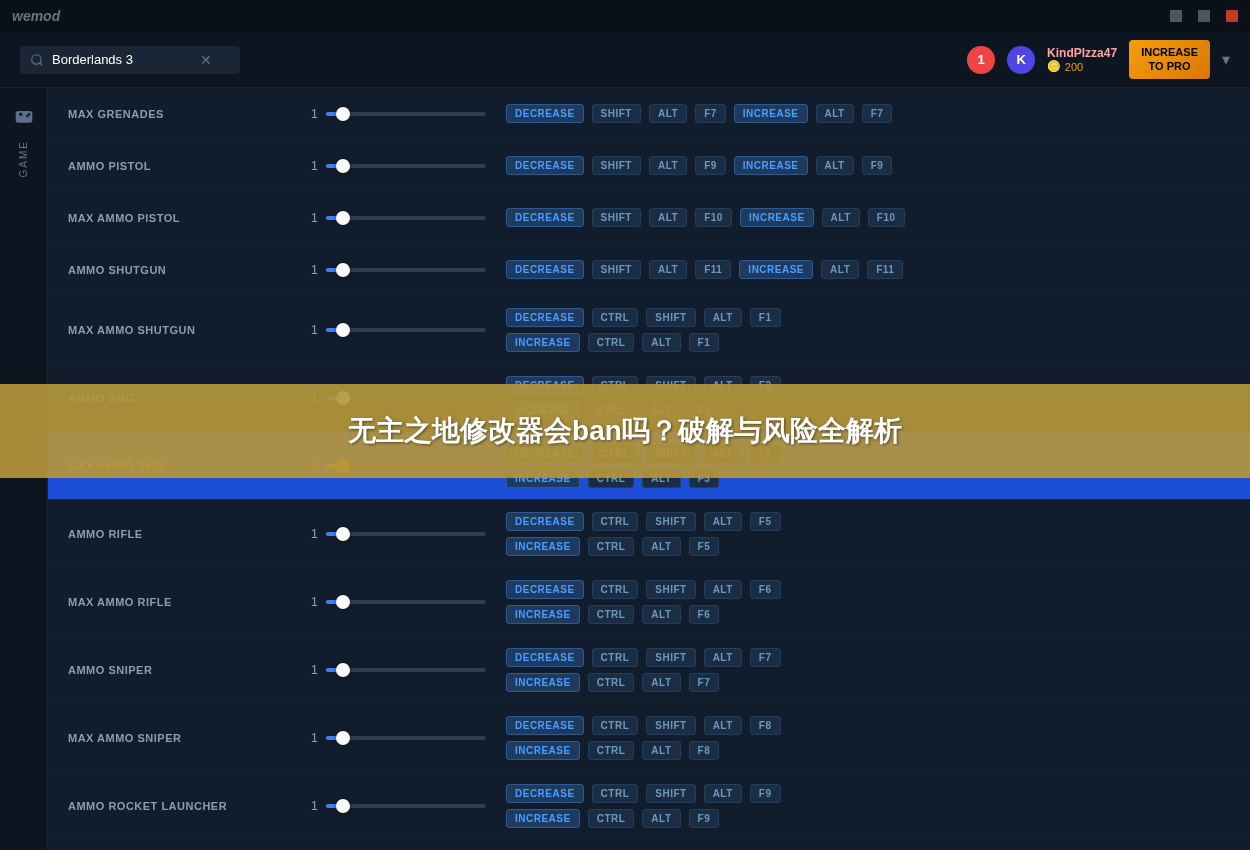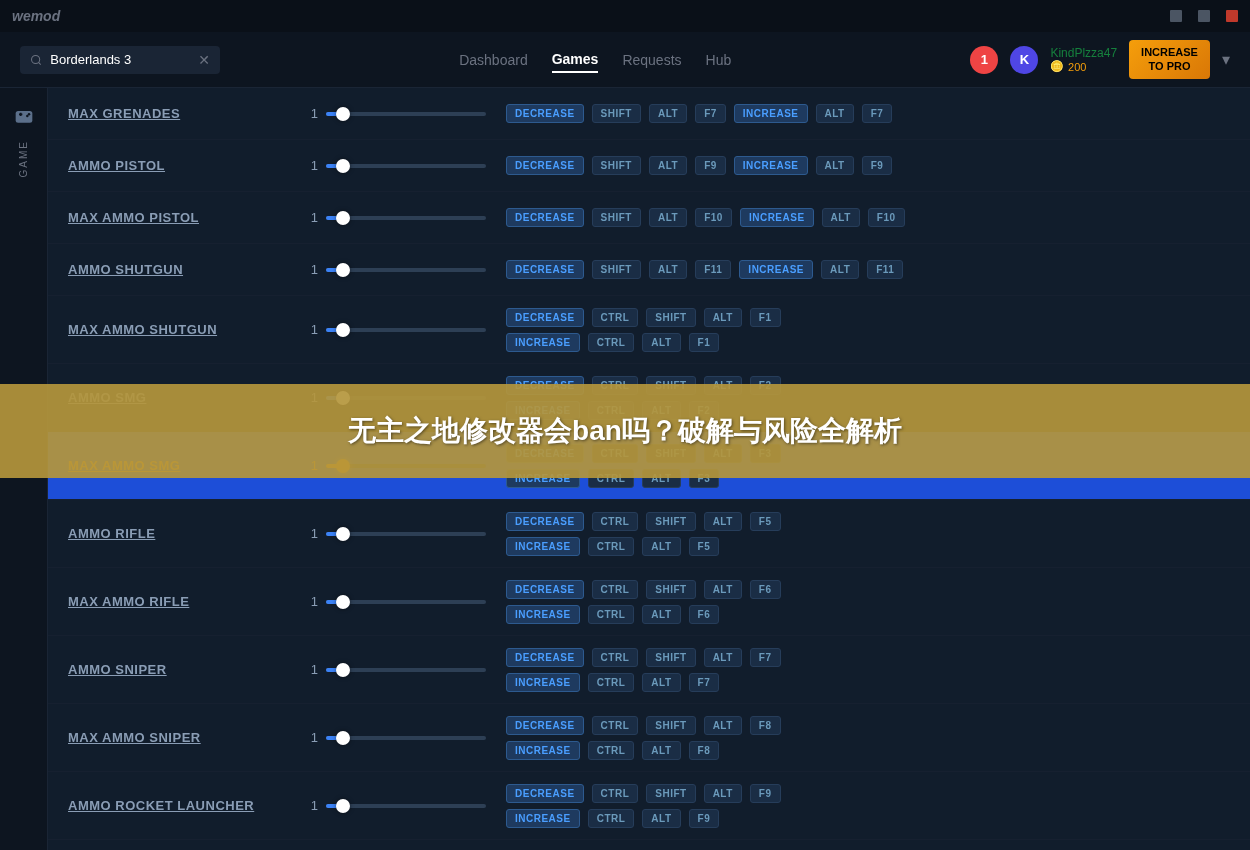--- a/index.html
+++ b/index.html
@@ -50,21 +50,21 @@
       padding: 0 20px;
       justify-content: space-between;
       border-bottom: 1px solid #1a2535;
     }
     #search-box {
       display: flex;
       align-items: center;
       background: #1a2535;
       border-radius: 4px;
       padding: 6px 10px;
-      width: 200px;
+      width: 220px;
       gap: 8px;
     }
     #search-box input {
       background: transparent;
       border: none;
       color: #fff;
       font-size: 13px;
       outline: none;
       width: 140px;
     }
@@ -107,21 +107,21 @@
       border-radius: 50%;
       display: flex; align-items: center; justify-content: center;
       font-size: 13px; font-weight: 700;
       color: #fff;
     }
     .user-info {
       display: flex;
       flex-direction: column;
       font-size: 12px;
     }
-    .user-name { color: #15803d; font-weight: 400; }
+    .user-name { color: #fca5a5; font-weight: 700; }
     .user-coins { color: #f59e0b; display: flex; align-items: center; gap: 4px; font-size: 11px; }
     .upgrade-btn {
       background: linear-gradient(135deg, #f59e0b, #d97706);
       color: #000;
       font-size: 11px;
       font-weight: 700;
       padding: 6px 12px;
       border-radius: 4px;
       cursor: pointer;
       line-height: 1.2;
@@ -176,26 +176,25 @@
       display: flex;
       align-items: center;
       padding: 0 20px;
       min-height: 52px;
       border-bottom: 1px solid #162030;
     }
     .cheat-row.highlighted { background: #1d4ed8; }
 
     .cheat-name {
       width: 220px;
-      font-size: 13px;
+      font-size: 11px;
       font-weight: 600;
       color: #8a9db5;
       text-transform: uppercase;
       letter-spacing: 0.5px;
-      text-decoration: underline;
     }
     .cheat-name.active { color: #f59e0b; }
 
     .cheat-value {
       width: 30px;
       font-size: 13px;
       color: #8a9db5;
       text-align: right;
       margin-right: 8px;
     }
@@ -304,26 +303,20 @@
 <div id="topnav">
   <div id="search-box">
     <svg width="14" height="14" viewBox="0 0 24 24" fill="none" stroke="#6b7280" stroke-width="2">
       <circle cx="11" cy="11" r="8"></circle>
         <line x1="21" y1="21" x2="16.65" y2="16.65"></line>
     </svg>
     <input type="text" value="Borderlands 3" style="">
     <span class="clear-icon">✕</span>
   </div>
 
-  <div id="nav-tabs">
-    <span class="nav-tab">Dashboard</span>
-    <span class="nav-tab active">Games</span>
-    <span class="nav-tab">Requests</span>
-    <span class="nav-tab">Hub</span>
-  </div>
 
   <div id="nav-right">
     <div class="notif-badge">1</div>
     <div class="user-avatar">K</div>
     <div class="user-info">
       <span class="user-name">KindPlzza47</span>
       <span class="user-coins">
         <span>🪙</span>
         <span>200</span>
       </span>

